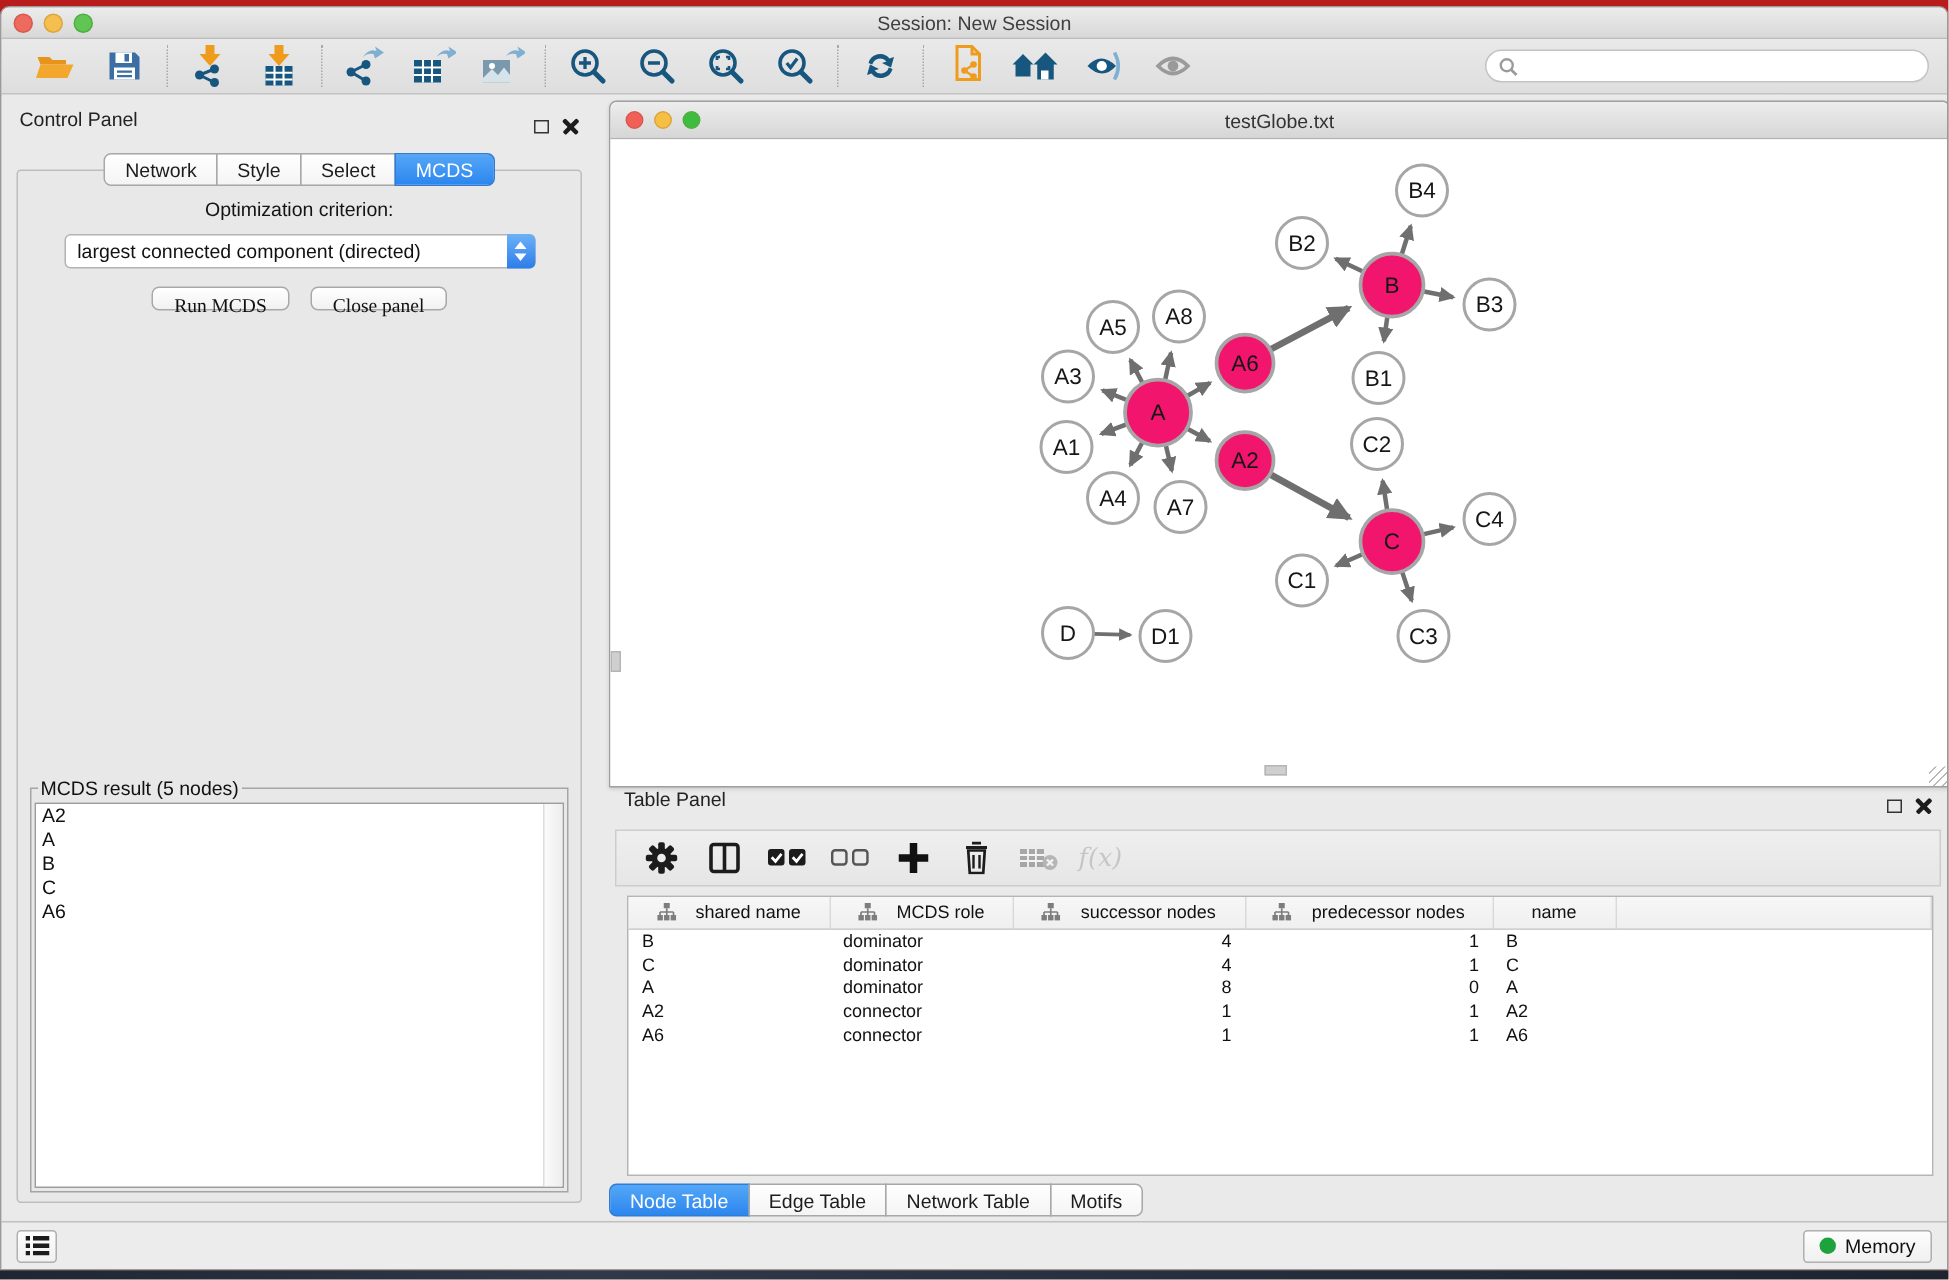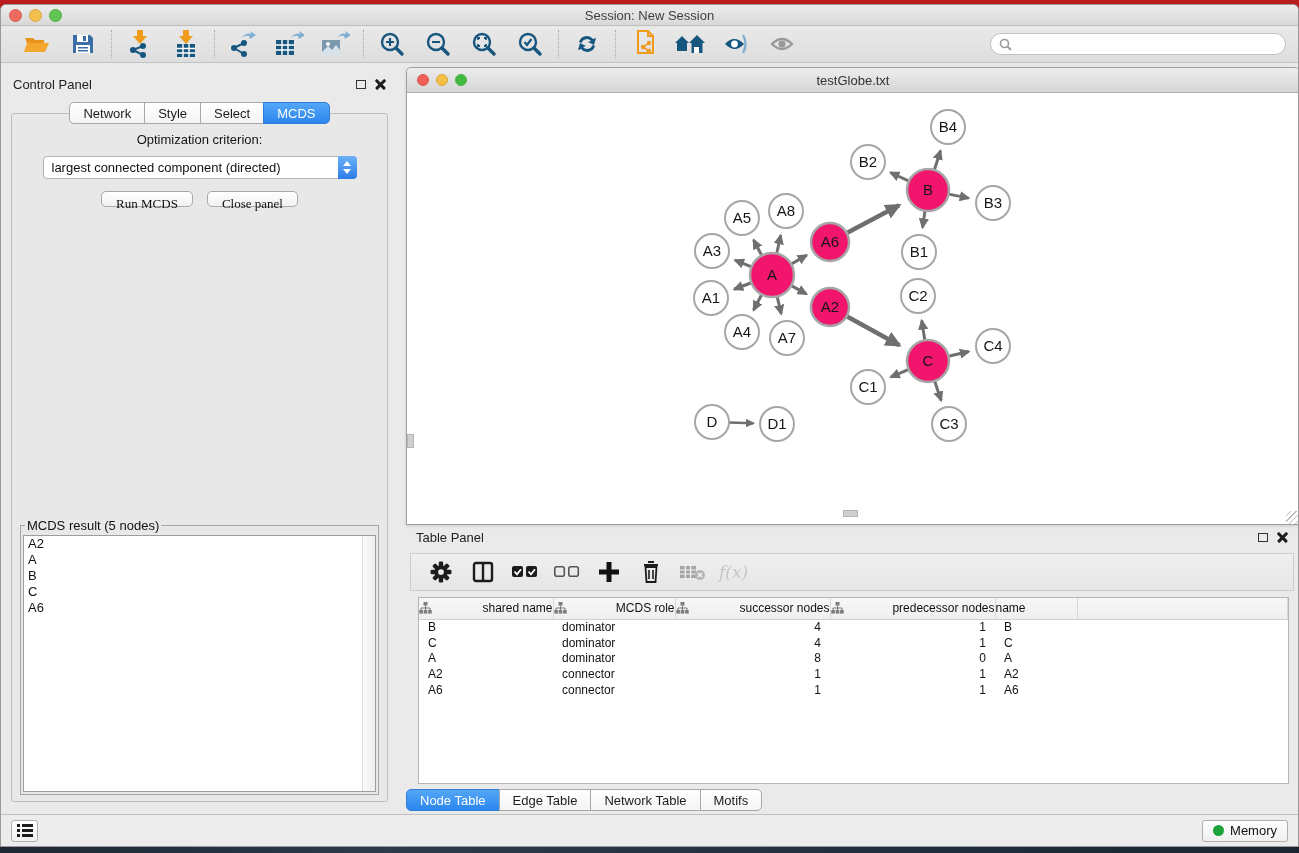--- a/index.html
+++ b/index.html
@@ -27,21 +27,21 @@
   .search-wrap { margin-left:auto; margin-right:4px; }
   .search-box { width:296px; height:22px; border:1px solid #c3c3c3; border-radius:11px; background:#fff;
     display:flex; align-items:center; padding:0 8px; gap:5px; }
   .search-box input { border:none; outline:none; flex:1; font-size:12px; background:transparent; }
 
   
   .main { position:absolute; top:59px; bottom:32px; left:0; right:0; background:#eaeaea; }
 
   
   .control-panel { position:absolute; left:6px; top:8px; width:385px; bottom:8px; }
-  .panel-header { height:24px; display:flex; align-items:center; padding:0 6px; }
+  .panel-header { height:24px; display:flex; padding:0 6px; }
   .panel-header .ptitle { font-size:13px; color:#222; }
   .panel-icons { margin-left:auto; display:flex; align-items:center; gap:9px; }
   .float-icon { width:10px; height:9px; border:1.5px solid #333; background:transparent; }
   .close-x { position:relative; width:11px; height:11px; }
   .close-x::before,.close-x::after { content:""; position:absolute; left:-1px; top:4.5px; width:13px; height:2.5px; background:#1c1c1c; border-radius:1px; }
   .close-x::before { transform:rotate(45deg); } .close-x::after { transform:rotate(-45deg); }
 
   .seg-row { display:flex; justify-content:center; margin:6px 0 0 0; position:relative; z-index:3; }
   .seg { display:flex; }
   .seg button { height:22px; padding:0 13px; font-size:13px; color:#1c1c1c; background:linear-gradient(#ffffff,#f4f4f4);
@@ -84,21 +84,21 @@
   
   .table-panel { position:absolute; left:405px; top:461px; right:0; bottom:0; }
   .tp-toolbar { margin:4px 4px 0 4px; height:38px; background:linear-gradient(#efefef,#e6e6e6); border:1px solid #cdcdcd;
     display:flex; align-items:center; gap:10px; padding:0 14px; }
   .tp-toolbar .dis { opacity:0.45; }
   .fx { font-family:"DejaVu Serif",serif; font-style:italic; font-size:17px; color:#9a9a9a; }
   .tbl-wrap { position:absolute; left:12px; right:9px; top:72px; bottom:30px; background:#fff; border:1px solid #b5b5b5; overflow:hidden; }
   table.data { border-collapse:collapse; width:100%; table-layout:fixed; }
   table.data th { height:21px; background:linear-gradient(#f7f7f7,#efefef); border-bottom:1px solid #cfcfcf; border-right:1px solid #d9d9d9;
     font-size:12px; font-weight:normal; color:#111; text-align:center; }
-  table.data th .hwrap { display:flex; align-items:center; justify-content:space-between; gap:13px; }
+  table.data th .hwrap { display:flex; align-items:center; justify-content:center; gap:13px; }
   table.data td { height:15.8px; font-size:12px; color:#111; padding:0 9px; white-space:nowrap; }
   td.al { text-align:left; } td.ar { text-align:right; }
   .c0{width:134px}.c1{width:122px}.c2{width:155px}.c3{width:165px}.c4{width:82px}.cf{width:auto}
   .tp-tabs { position:absolute; left:0; right:0; bottom:3px; display:flex; }
 
   
   .statusbar { position:absolute; left:0; right:0; bottom:0; height:32px; background:#ececec; border-top:1px solid #c0c0c0;
     display:flex; align-items:center; padding:0 10px; }
   .list-btn { width:27px; height:22px; border:1px solid #b0b0b0; background:linear-gradient(#fdfdfd,#f0f0f0); border-radius:3px;
     display:flex; align-items:center; justify-content:center; }

